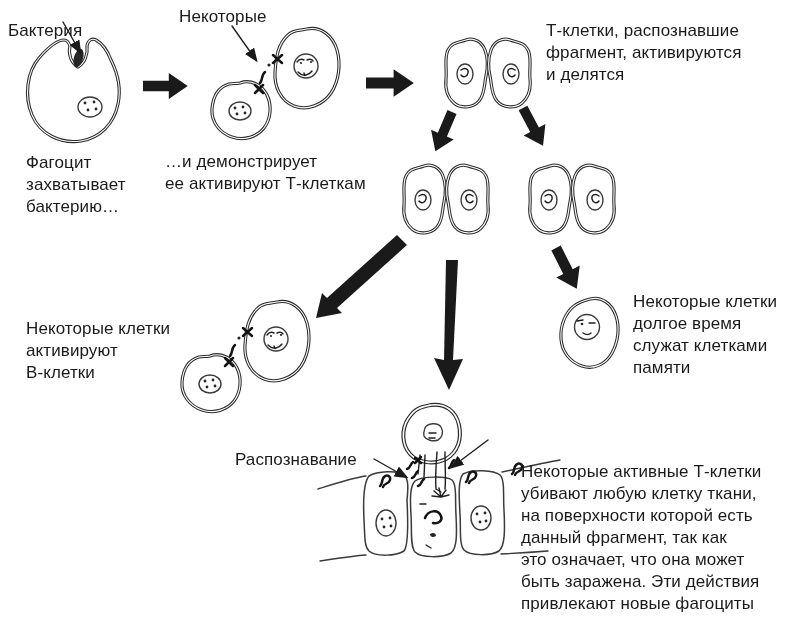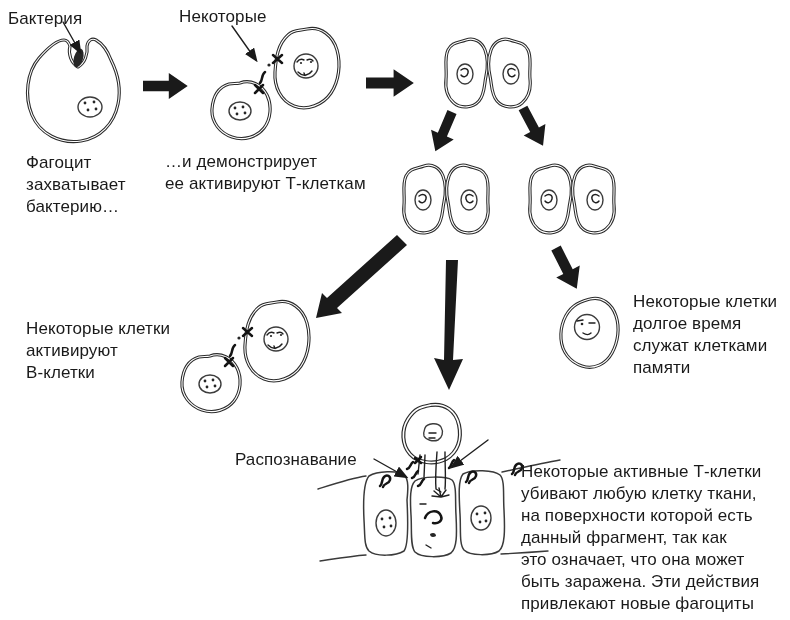--- a/index.html
+++ b/index.html
@@ -165,27 +165,30 @@
   </g>
 
   <g class="ln">
     <path d="M63,22 L80,52" marker-end="url(#ah)"></path>
     <path d="M232,26 L256,60" marker-end="url(#ah)"></path>
     <path d="M374,459 L406,477" marker-end="url(#ah)"></path>
     <path d="M488,440 L452,467" marker-end="url(#ah)"></path>
   </g>
 </svg>
 
-  <div class="lbl" style="left:8px;top:8px">Бактерия</div>
+  <div class="lbl" style="left:8px;top:20px">Бактерия</div>
   <div class="lbl" style="left:179px;top:6px">Некоторые</div>
   <div class="lbl" style="left:26px;top:152px">Фагоцит
 захватывает
 бактерию…</div>
   <div class="lbl" style="left:165px;top:151px">…и демонстрирует
 ее активируют Т-клеткам</div>
+  <div class="lbl" style="left:546px;top:20px">Т-клетки, распознавшие
+фрагмент, активируются
+и делятся</div>
   <div class="lbl" style="left:26px;top:318px">Некоторые клетки
 активируют
 В-клетки</div>
   <div class="lbl" style="left:633px;top:291px">Некоторые клетки
 долгое время
 служат клетками
 памяти</div>
   <div class="lbl" style="left:235px;top:449px">Распознавание</div>
   <div class="lbl" style="left:521px;top:461px">Некоторые активные Т-клетки
 убивают любую клетку ткани,

